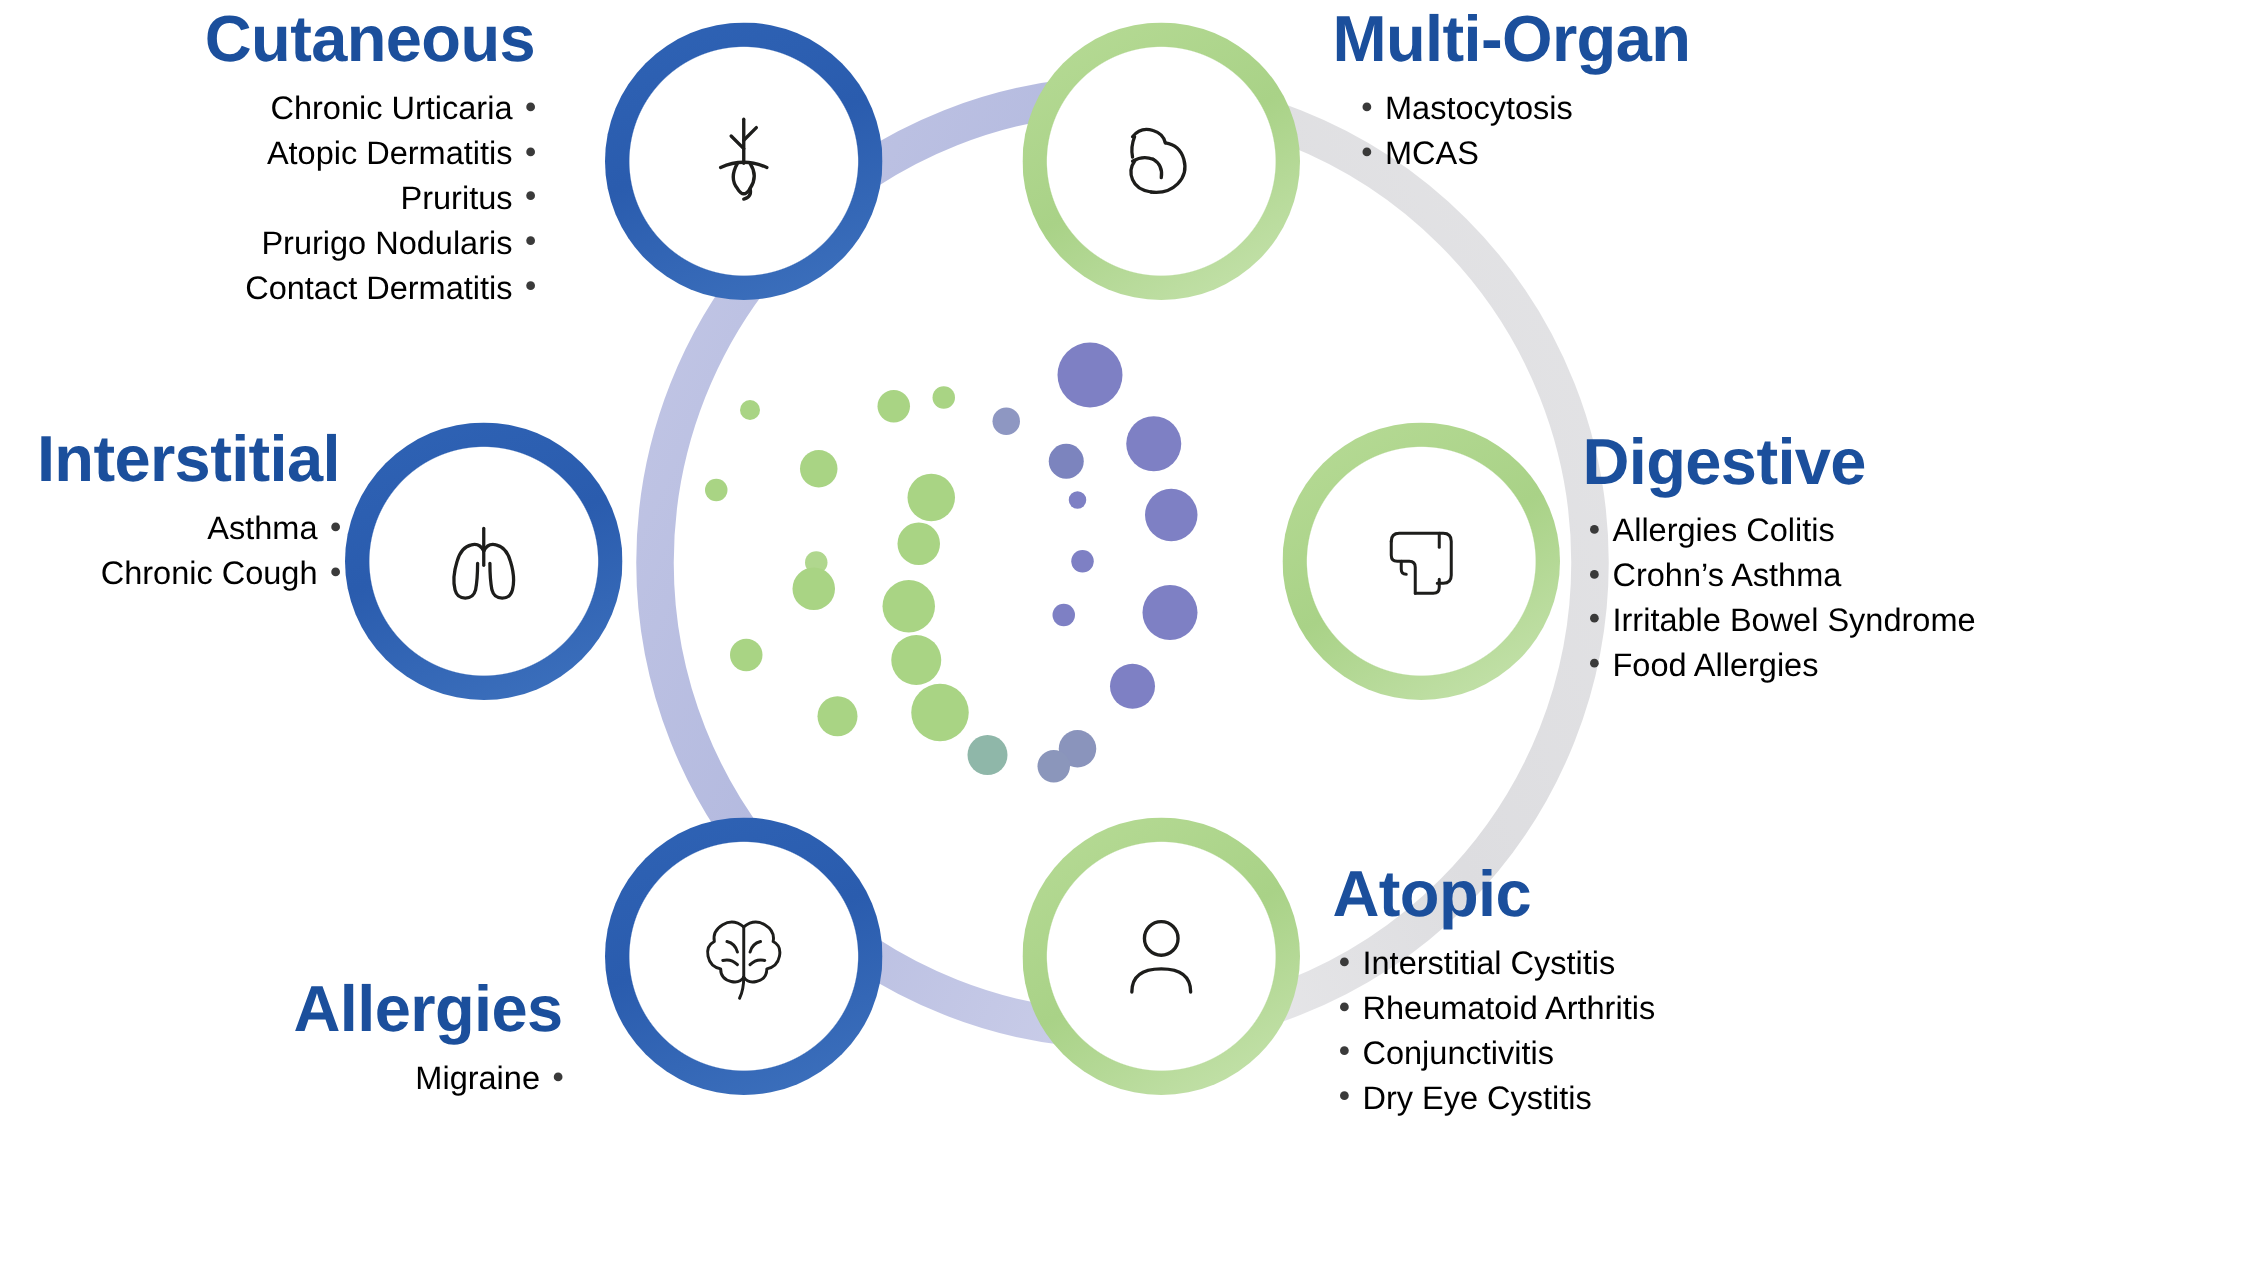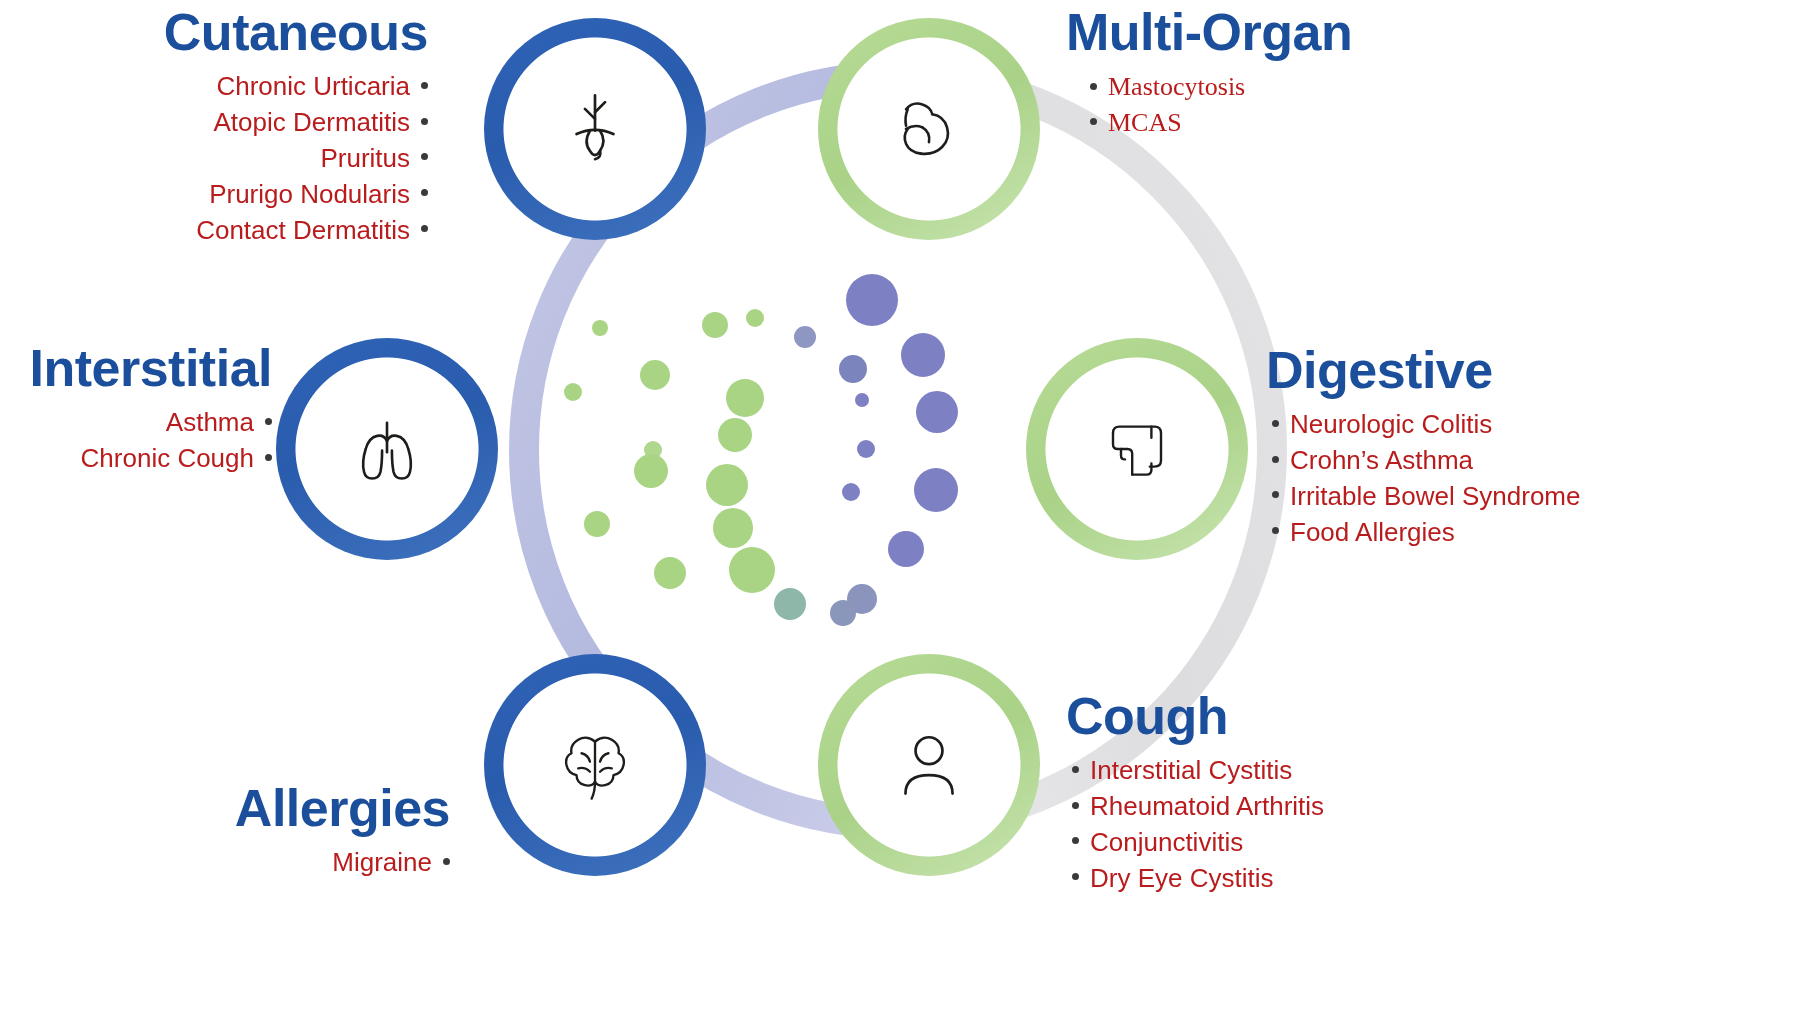--- a/index.html
+++ b/index.html
@@ -18,21 +18,21 @@
     font-weight:bold;
     color:#1B4F9C;
     letter-spacing:-0.5px;
     line-height:1.02;
     white-space:nowrap;
   }
   .h-lg{font-size:52px;}
   .items{margin-top:10px;}
   .item{
     font-size:26px;
-    color:#b91c1c;
+    color:#000000;
     line-height:1.38;
     white-space:nowrap;
   }
   
   .right .heading{text-align:right;}
   .right .item{text-align:right;}
   .right .item .dot{margin-left:11px;}
   
   .left .item .dot{margin-right:11px;}
   .dot{
@@ -209,38 +209,38 @@
       <div class="item"><span>Chronic Urticaria</span><span class="dot"></span></div>
       <div class="item"><span>Atopic Dermatitis</span><span class="dot"></span></div>
       <div class="item"><span>Pruritus</span><span class="dot"></span></div>
       <div class="item"><span>Prurigo Nodularis</span><span class="dot"></span></div>
       <div class="item"><span>Contact Dermatitis</span><span class="dot"></span></div>
     </div>
   </div>
 
   <div class="block left" style="left:1066px;top:6px;width:600px;">
     <div class="heading h-lg">Multi-Organ</div>
-    <div class="items" style="margin-left:24px;font-family:Liberation Serif, serif;">
+    <div class="items" style="margin-left:24px;">
       <div class="item"><span class="dot"></span><span>Mastocytosis</span></div>
       <div class="item"><span class="dot"></span><span>MCAS</span></div>
     </div>
   </div>
 
   <div class="block left" style="left:1266px;top:344px;width:530px;">
     <div class="heading h-lg">Digestive</div>
     <div class="items" style="margin-left:6px;">
-      <div class="item"><span class="dot"></span><span>Neurologic Colitis</span></div>
+      <div class="item"><span class="dot"></span><span>Allergies Colitis</span></div>
       <div class="item"><span class="dot"></span><span>Crohn’s Asthma</span></div>
       <div class="item"><span class="dot"></span><span>Irritable Bowel Syndrome</span></div>
       <div class="item"><span class="dot"></span><span>Food Allergies</span></div>
     </div>
   </div>
 
   <div class="block left" style="left:1066px;top:690px;width:600px;">
-    <div class="heading h-lg">Cough</div>
+    <div class="heading h-lg">Atopic</div>
     <div class="items" style="margin-left:6px;">
       <div class="item"><span class="dot"></span><span>Interstitial Cystitis</span></div>
       <div class="item"><span class="dot"></span><span>Rheumatoid Arthritis</span></div>
       <div class="item"><span class="dot"></span><span>Conjunctivitis</span></div>
       <div class="item"><span class="dot"></span><span>Dry Eye Cystitis</span></div>
     </div>
   </div>
 
   <div class="block right" style="left:0px;top:782px;width:450px;">
     <div class="heading h-lg">Allergies</div>

